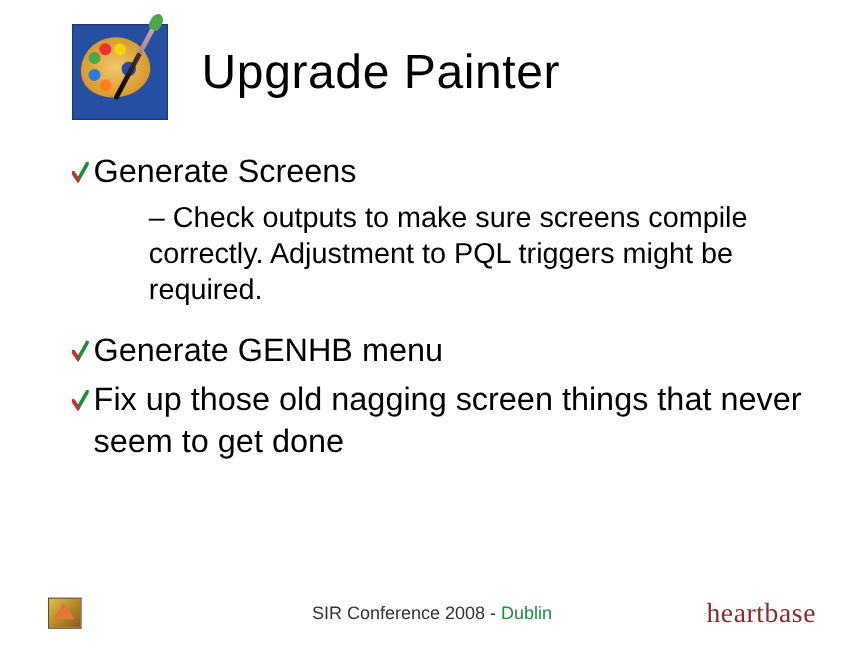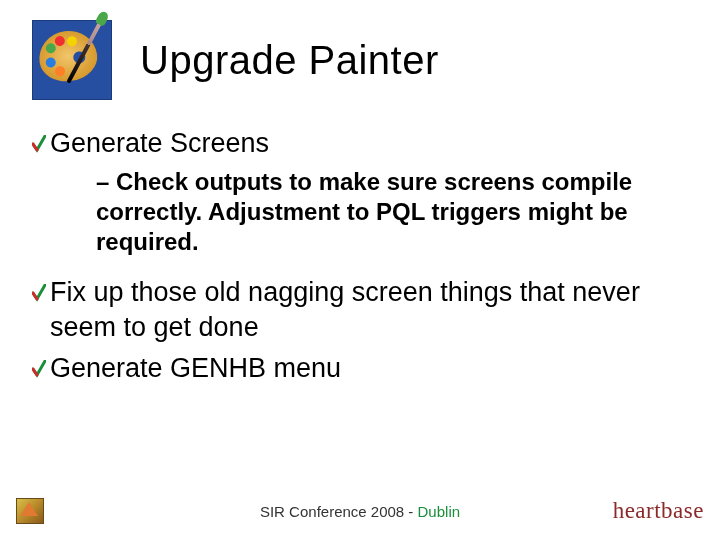--- a/index.html
+++ b/index.html
@@ -7,21 +7,21 @@
     padding: 0;
     width: 720px;
     height: 540px;
     background: #ffffff;
     font-family: Arial, Helvetica, sans-serif;
     color: #000;
     position: relative;
     box-sizing: border-box;
   }
   .slide {
-    padding: 20px 40px 60px 32px;
+    padding: 20px 40px 60px 60px;
     box-sizing: border-box;
   }
   .header {
     display: flex;
     align-items: center;
     gap: 28px;
     margin-bottom: 26px;
   }
   .title {
     font-size: 40px;
@@ -83,29 +83,28 @@
   .check-icon {
     width:14px; height:22px; flex-shrink:0; margin-top:7px;
     display:flex; align-items:center; justify-content:center;
   }
   .check-icon svg{ display:block; }
   .bullet-text { }
   .sub {
     font-size: 24px;
     line-height: 1.25;
     margin: 4px 0 18px 64px;
-    font-weight: bold;
   }
   .footer {
     position:absolute;
     left:0; right:0; bottom:16px;
     display:flex;
     align-items:center;
     justify-content:space-between;
-    padding:0 16px;
+    padding:0 40px;
     box-sizing:border-box;
   }
   .footer-center {
     position:absolute;
     left:50%;
     transform:translateX(-50%);
     font-size:15px;
     color:#333;
   }
   .footer-center .accent{ color:#1a8f3a; }
@@ -163,31 +162,31 @@
     </div>
     <div class="sub">– Check outputs to make sure screens compile correctly.  Adjustment to PQL triggers might be required.</div>
 
     <div class="bullet-row">
       <span class="check-icon">
         <svg width="14" height="18" viewBox="0 0 14 18">
             <path d="M1 9 L5 15 L13 1" stroke="#1a8f3a" stroke-width="3" fill="none" stroke-linecap="round"></path>
             <path d="M1 9 L5 15" stroke="#d02a2a" stroke-width="3" fill="none" stroke-linecap="round"></path>
           </svg>
       </span>
-      <span class="bullet-text">Fix up those old nagging screen things that never seem to get done</span>
+      <span class="bullet-text">Generate GENHB menu</span>
     </div>
 
     <div class="bullet-row">
       <span class="check-icon">
         <svg width="14" height="18" viewBox="0 0 14 18">
             <path d="M1 9 L5 15 L13 1" stroke="#1a8f3a" stroke-width="3" fill="none" stroke-linecap="round"></path>
             <path d="M1 9 L5 15" stroke="#d02a2a" stroke-width="3" fill="none" stroke-linecap="round"></path>
           </svg>
       </span>
-      <span class="bullet-text">Generate GENHB menu</span>
+      <span class="bullet-text">Fix up those old nagging screen things that never seem to get done</span>
     </div>
 
   </div>
 
 </div>
 
 <div class="footer">
   <div class="corner-icon"></div>
   <div class="footer-center">
     <span>SIR Conference 2008 - </span><span class="accent">Dublin</span>

